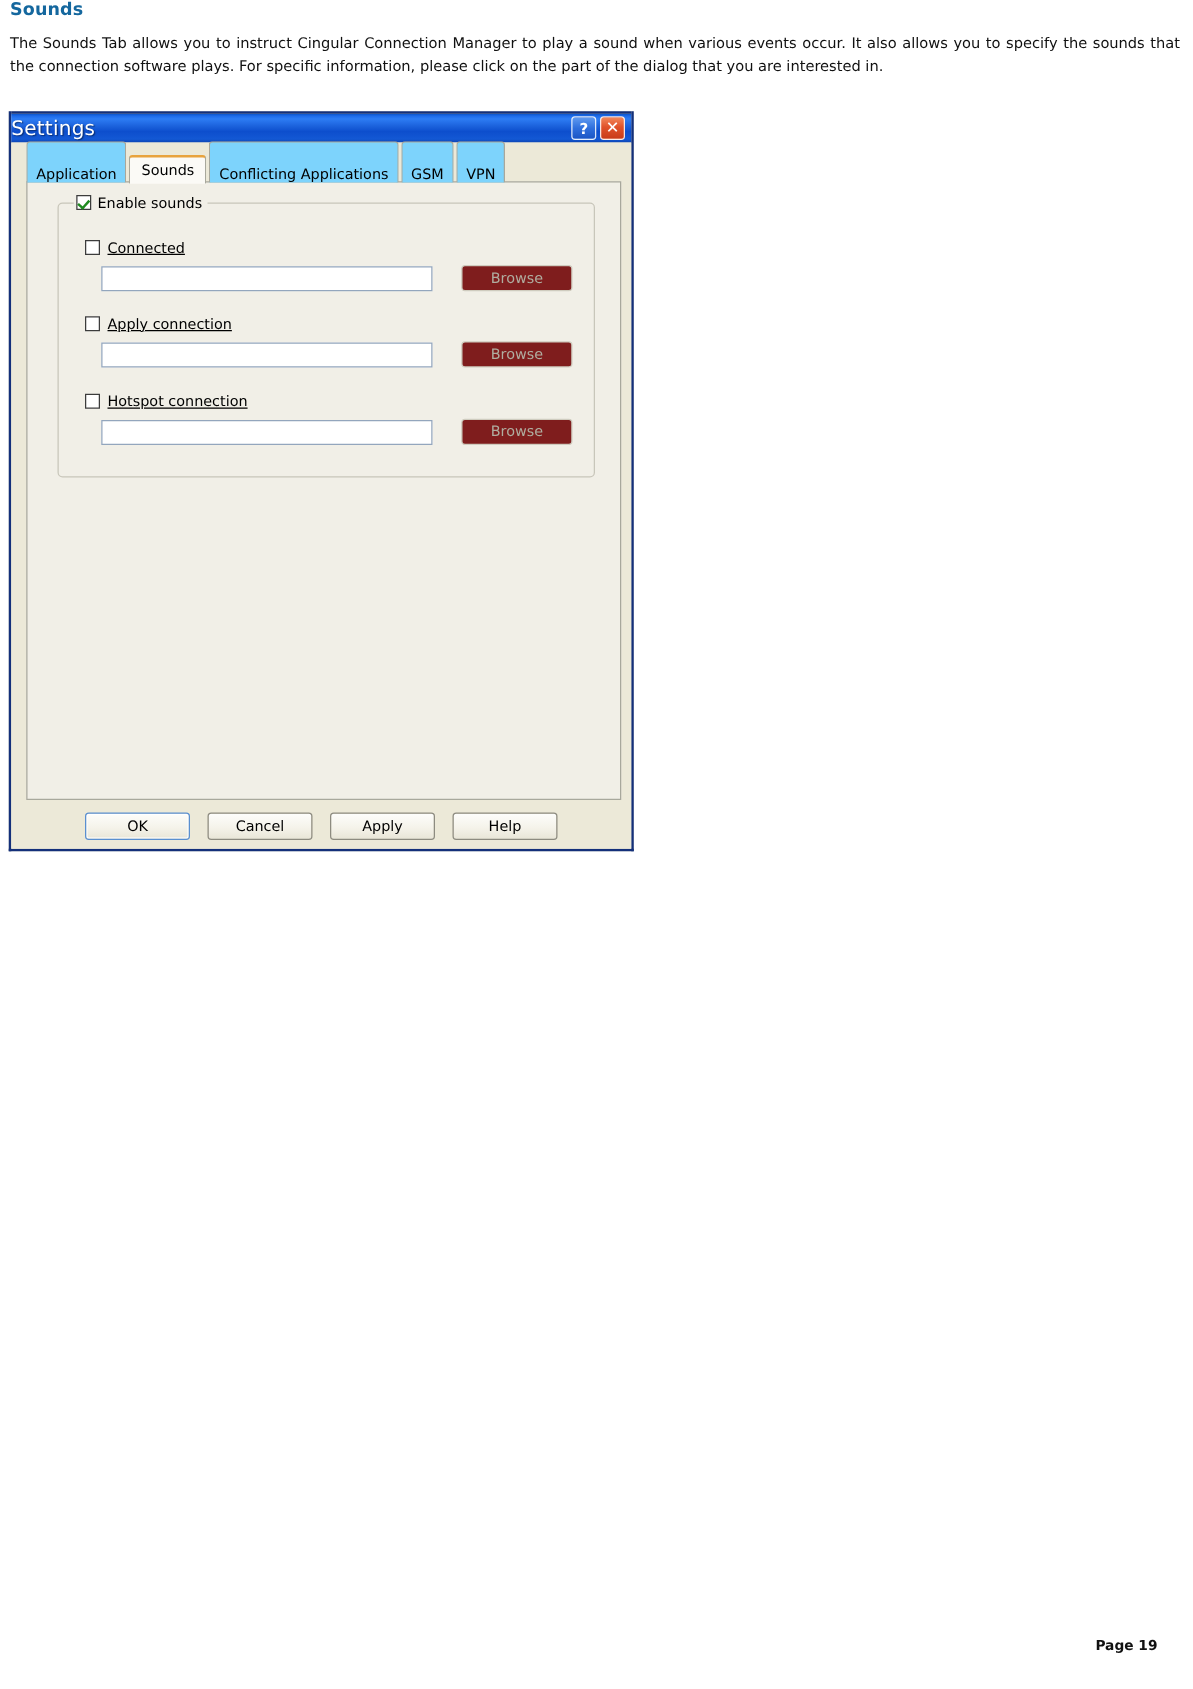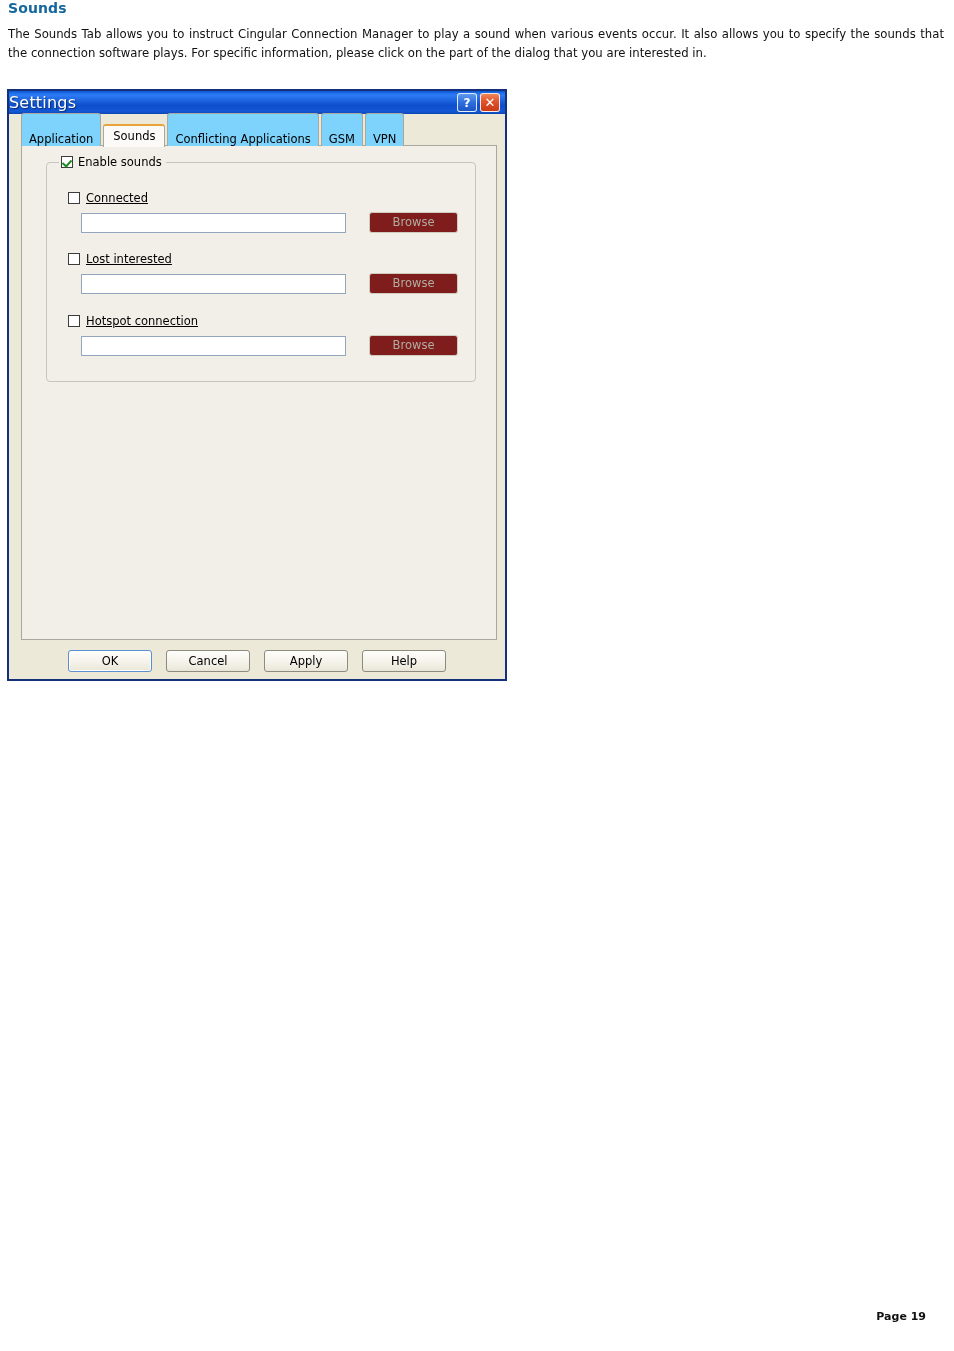--- a/index.html
+++ b/index.html
@@ -336,21 +336,21 @@
           </div>
           <div class="row-controls">
             <input class="text-input" type="text" placeholder="" style="">
             <div class="browse-btn">Browse</div>
           </div>
         </div>
 
         <div class="sound-row" style="top:88px;">
           <div class="row-check">
             <span class="checkbox"></span>
-            <span class="cb-label">Lost interested</span>
+            <span class="cb-label">Apply connection</span>
           </div>
           <div class="row-controls">
             <input class="text-input" type="text" placeholder="" style="">
             <div class="browse-btn">Browse</div>
           </div>
         </div>
 
         <div class="sound-row" style="top:150px;">
           <div class="row-check">
             <span class="checkbox"></span>

